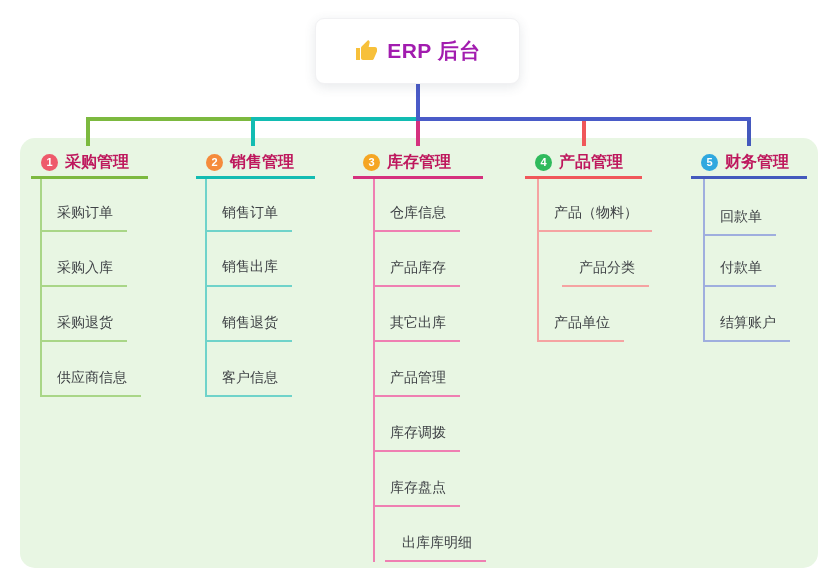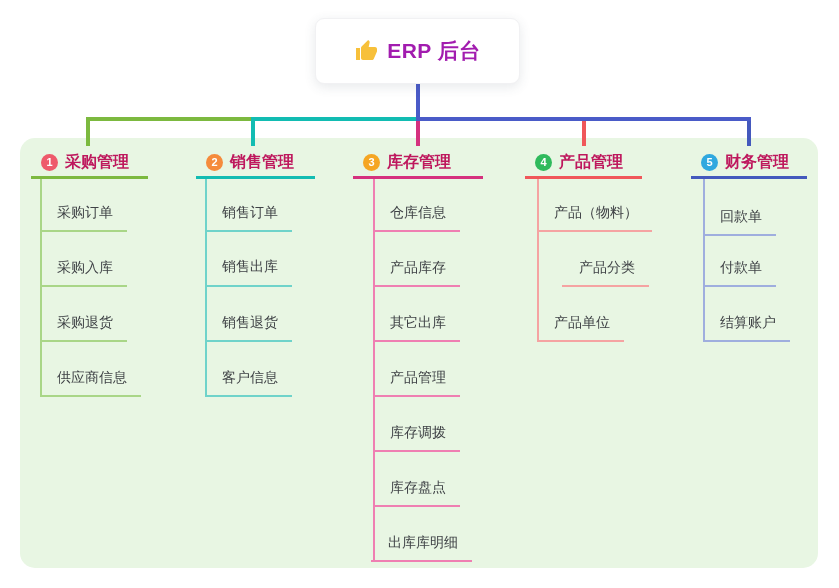--- a/index.html
+++ b/index.html
@@ -111,21 +111,21 @@
         <span class="badge" style="background: rgb(245, 166, 35);">3</span>
         <span class="branch-label">库存管理</span>
       </div>
       <div class="vline" style="left: 373px; top: 176px; width: 2px; height: 386px; background: rgb(239, 127, 178);"></div>
       <div class="item" style="left: 373px; top: 196px;"><span class="item-label" style="border-bottom-color: rgb(239, 127, 178);">仓库信息</span></div>
       <div class="item" style="left: 373px; top: 251px;"><span class="item-label" style="border-bottom-color: rgb(239, 127, 178);">产品库存</span></div>
       <div class="item" style="left: 373px; top: 306px;"><span class="item-label" style="border-bottom-color: rgb(239, 127, 178);">其它出库</span></div>
       <div class="item" style="left: 373px; top: 361px;"><span class="item-label" style="border-bottom-color: rgb(239, 127, 178);">产品管理</span></div>
       <div class="item" style="left: 373px; top: 416px;"><span class="item-label" style="border-bottom-color: rgb(239, 127, 178);">库存调拨</span></div>
       <div class="item" style="left: 373px; top: 471px;"><span class="item-label" style="border-bottom-color: rgb(239, 127, 178);">库存盘点</span></div>
-      <div class="item" style="left: 363px; top: 526px; padding-left: 8px;"><span class="item-label" style="border-bottom-color: rgb(239, 127, 178);">出库库明细</span></div>
+      <div class="item" style="left: 377px; top: 526px; padding-left: 8px;"><span class="item-label" style="border-bottom-color: rgb(239, 127, 178);">出库库明细</span></div>
       <div class="branch-header" style="left: 525px; width: 117px; border-bottom-color: rgb(240, 87, 90);">
         <span class="badge" style="background: rgb(47, 186, 92);">4</span>
         <span class="branch-label">产品管理</span>
       </div>
       <div class="vline" style="left: 537px; top: 176px; width: 2px; height: 166px; background: rgb(245, 163, 162);"></div>
       <div class="item" style="left: 537px; top: 196px;"><span class="item-label" style="border-bottom-color: rgb(245, 163, 162);">产品（物料）</span></div>
       <div class="item" style="left: 537px; top: 251px; margin-left: 25px;"><span class="item-label" style="border-bottom-color: rgb(245, 163, 162);">产品分类</span></div>
       <div class="item" style="left: 537px; top: 306px;"><span class="item-label" style="border-bottom-color: rgb(245, 163, 162);">产品单位</span></div>
       <div class="branch-header" style="left: 691px; width: 116px; border-bottom-color: rgb(68, 89, 189);">
         <span class="badge" style="background: rgb(47, 168, 223);">5</span>

